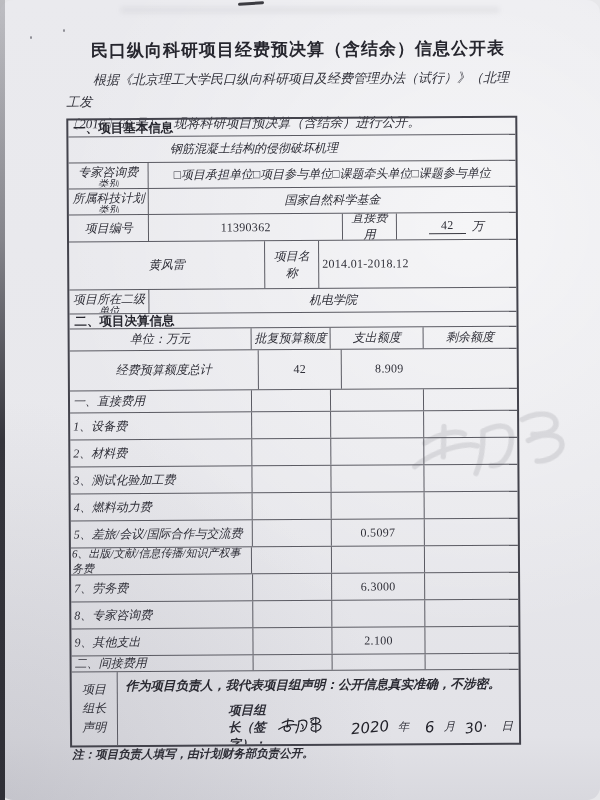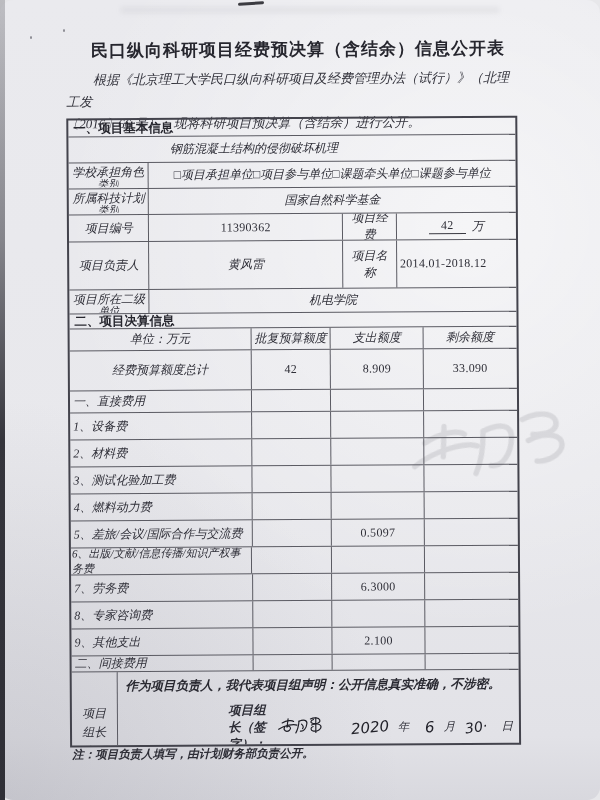--- a/index.html
+++ b/index.html
@@ -62,21 +62,21 @@
   .unit-gap{margin-left:6px;}
   
   .h16{height:16px;} .h26{height:26px;} .h27{height:27px;} .h48{height:48px;}
   .h24{height:24px;} .h15{height:15px;} .h22{height:22px;} .h40{height:40px;} .h74{height:74px;}
   
   .w80{width:80px;} .w195{width:195px;} .w54{width:54px;} .w121{width:121px;}
   .w371{width:371px;} .wfull{width:451px;}
   
   .w188{width:188px;} .w89{width:83px;} .w75{width:96px;} .w98{width:98px;}
   
-  .w45{width:45px;margin-top:24px;} .w406{width:406px;}
+  .w45{width:45px;} .w406{width:406px;}
   .decl-label{flex-direction:column;justify-content:flex-start;padding-top:8px;line-height:19px;font-size:12px;}
   .decl-body{flex-direction:column;align-items:stretch;justify-content:flex-start;padding:6px 6px 0 8px;}
   .decl-statement{font-weight:bold;font-style:italic;text-align:left;font-size:12.5px;color:#2a2a32;}
   .sign-line{display:flex;align-items:center;margin-top:8px;margin-left:98px;}
   .sign-label{font-weight:bold;font-style:italic;font-size:12.5px;}
   .sig-svg{margin:-14px 2px -10px 6px;}
   .hw{font-family:"DejaVu Sans","Liberation Sans",sans-serif;font-style:italic;font-size:15px;color:#22222a;}
   .hw-y{margin-left:22px;transform:rotate(-5deg);}
   .hw-m{margin-left:16px;transform:rotate(-3deg);}
   .hw-d{margin-left:10px;transform:rotate(-8deg);font-size:14px;}
@@ -131,46 +131,45 @@
       <div class="row h16">
         <div class="cell wfull sec">一、项目基本信息</div>
       </div>
 
       <div class="row h26">
         <div class="cell w371">钢筋混凝土结构的侵彻破坏机理</div>
       </div>
 
       <div class="row h26">
         <div class="cell w80 stack">
-          <span>学校承担角色</span>
+          <span>专家咨询费</span>
           <span class="clip2">类别</span>
         </div>
         <div class="cell w371">□项目承担单位□项目参与单位□课题牵头单位□课题参与单位</div>
       </div>
 
       <div class="row h26">
         <div class="cell w80 stack">
           <span>所属科技计划</span>
           <span class="clip2">类别</span>
         </div>
         <div class="cell w371">国家自然科学基金</div>
       </div>
 
       <div class="row h27">
         <div class="cell w80">项目编号</div>
         <div class="cell w195 num">11390362</div>
-        <div class="cell w54">项目经费</div>
+        <div class="cell w54">直接费用</div>
         <div class="cell w121">
           <span class="u-line num">42</span>
           <span class="unit-gap">万</span>
         </div>
       </div>
 
       <div class="row h48">
-        <div class="cell w80">项目负责人</div>
         <div class="cell w195">黄风雷</div>
         <div class="cell w54">项目名称</div>
         <div class="cell w121 lft num">2014.01-2018.12</div>
       </div>
 
       <div class="row h24">
         <div class="cell w80 stack">
           <span>项目所在二级</span>
           <span class="clip2">单位</span>
         </div>
@@ -185,21 +184,20 @@
         <div class="cell w188">单位：万元</div>
         <div class="cell w89">批复预算额度</div>
         <div class="cell w75">支出额度</div>
         <div class="cell w98">剩余额度</div>
       </div>
 
       <div class="row h40">
         <div class="cell w188">经费预算额度总计</div>
         <div class="cell w89 num">42</div>
         <div class="cell w75 num">8.909</div>
-        <div class="cell w98 num">33.090</div>
       </div>
 
       <div class="row h22">
         <div class="cell w188 lft">一、直接费用</div>
         <div class="cell w89"></div>
         <div class="cell w75"></div>
         <div class="cell w98"></div>
       </div>
 
       <div class="row h27">

